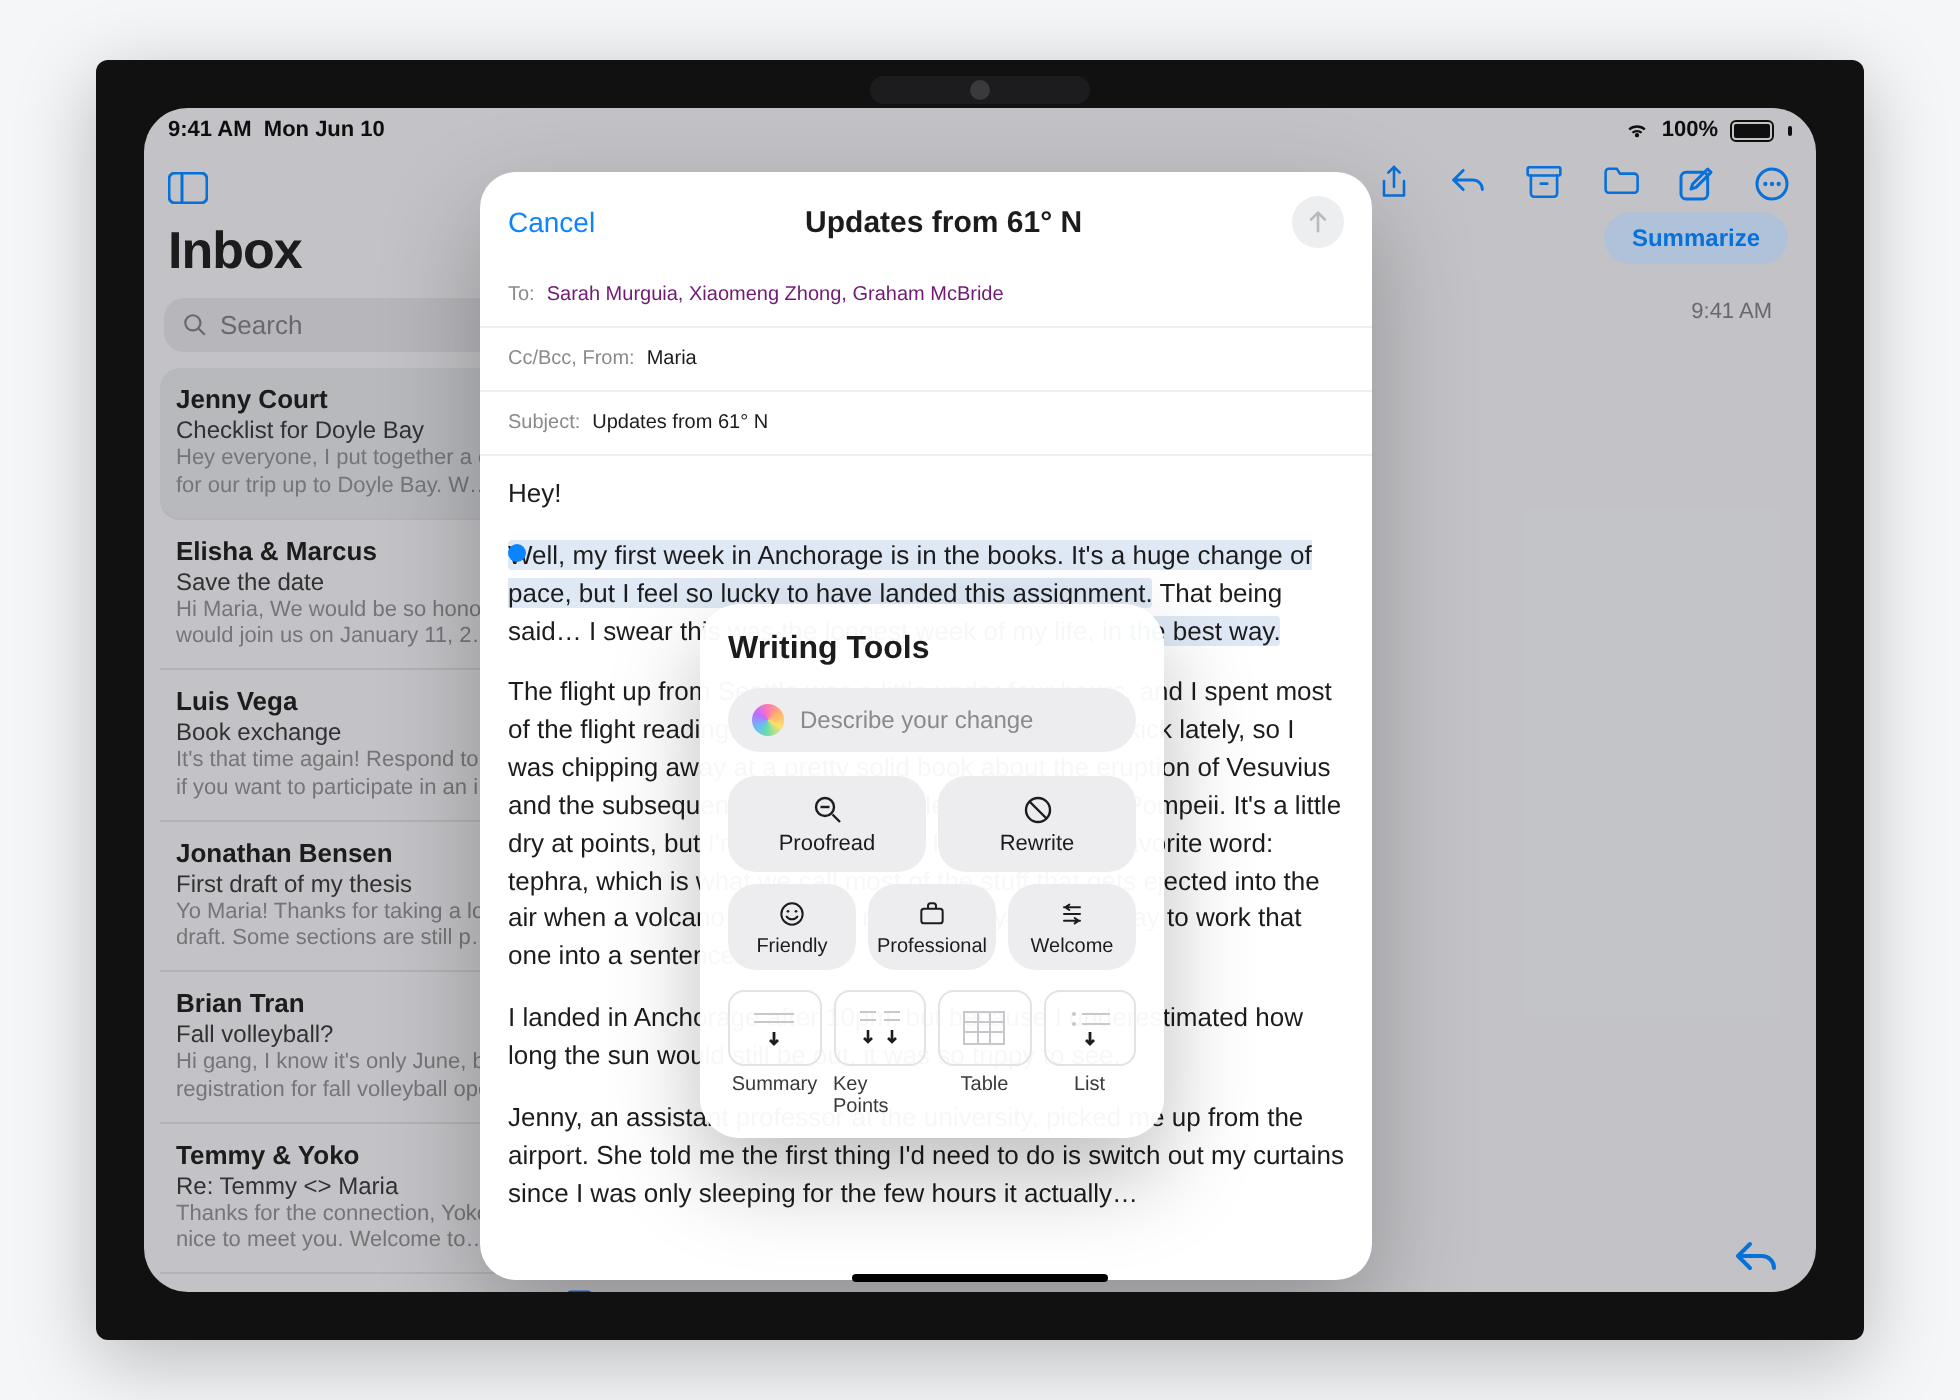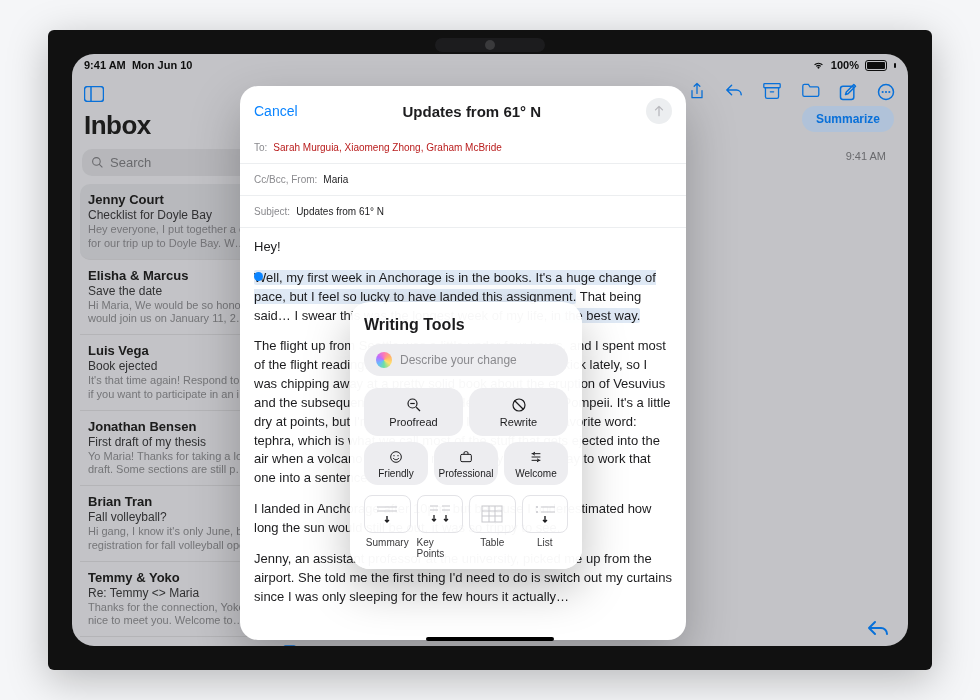--- a/index.html
+++ b/index.html
@@ -58,21 +58,21 @@
     position:absolute;top:32px;left:168px;width:446px;bottom:6px;
     background:#fff;border-radius:18px;box-shadow:0 20px 50px rgba(0,0,0,.25);
     display:flex;flex-direction:column;font-size:13px;color:#1c1c1e;overflow:hidden;
   }
   .compose-header{display:flex;align-items:center;justify-content:space-between;padding:12px 14px 8px;}
   .cancel{color:#0a84ff;font-size:14px;}
   .compose-title{font-weight:700;font-size:15px;}
   .send-circle{width:26px;height:26px;border-radius:50%;background:#eceef0;display:flex;align-items:center;justify-content:center;color:#b8b8bd;}
   .row{padding:10px 14px;border-bottom:1px solid #eceef0;display:flex;gap:6px;font-size:10px;}
   .row .lbl{color:#8a8a8e;}
-  .row .val{color:#b91c1c;}
+  .row .val{color:#701a75;}
   .row .plain{color:#1c1c1e;}
   .body{padding:10px 14px 0;line-height:1.45;font-size:13px;position:relative;}
   .body p{margin-bottom:12px;}
   .sel-hilite{background:#dfe9f5;border-radius:2px;}
   .sel-handle{position:absolute;width:9px;height:9px;border-radius:50%;background:#0a84ff;}
   .sel-handle.top{top:44px;left:14px;}
 
   
   .wt{
     position:absolute;top:248px;left:278px;width:232px;padding:14px 14px 10px;
@@ -144,21 +144,21 @@
           <div class="subj">Checklist for Doyle Bay</div>
           <div class="prev">Hey everyone, I put together a checklist for our trip up to Doyle Bay. W…</div>
         </div>
         <div class="msg">
           <div class="sender">Elisha &amp; Marcus</div>
           <div class="subj">Save the date</div>
           <div class="prev">Hi Maria, We would be so honored if you would join us on January 11, 2…</div>
         </div>
         <div class="msg">
           <div class="sender">Luis Vega</div>
-          <div class="subj">Book ejected</div>
+          <div class="subj">Book exchange</div>
           <div class="prev">It's that time again! Respond to this email if you want to participate in an i…</div>
         </div>
         <div class="msg">
           <div class="sender">Jonathan Bensen</div>
           <div class="subj">First draft of my thesis</div>
           <div class="prev">Yo Maria! Thanks for taking a look at my draft. Some sections are still p…</div>
         </div>
         <div class="msg">
           <div class="sender">Brian Tran</div>
           <div class="subj">Fall volleyball?</div>

